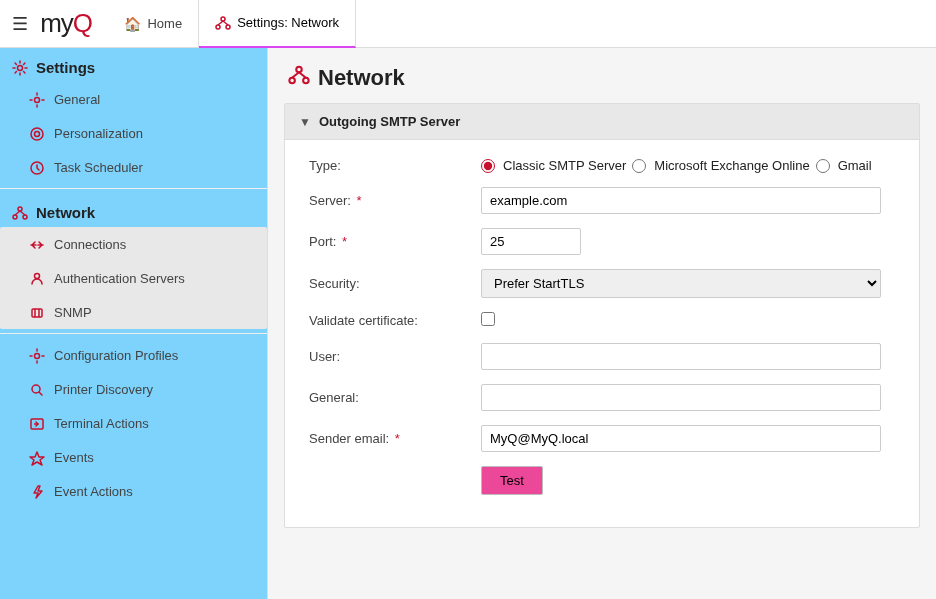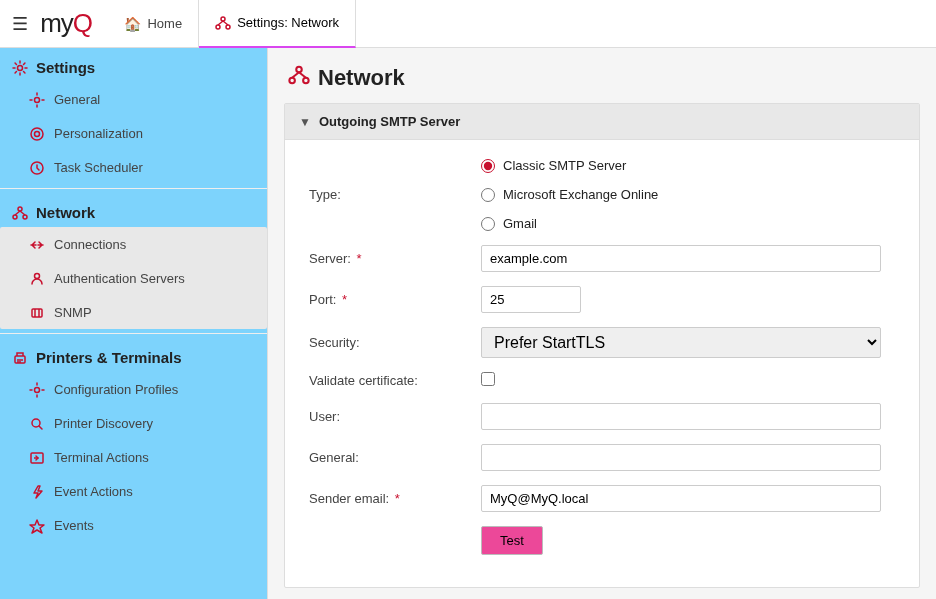--- a/index.html
+++ b/index.html
@@ -36,25 +36,25 @@
     .panel { background: #fff; border: 1px solid #ddd; margin: 0 16px 16px 16px; border-radius: 2px; }
     .panel-header { display: flex; align-items: center; gap: 8px; padding: 10px 14px; background: #e8e8e8; border-bottom: 1px solid #ddd; font-weight: 600; font-size: 13px; cursor: pointer; }
     .panel-header .chevron { color: #555; font-size: 12px; }
     .panel-body { padding: 18px 24px; }
 
     
     .form-row { display: flex; align-items: center; margin-bottom: 14px; }
     .form-label { text-align: left; width: 160px; margin-right: 12px; color: #444; font-size: 13px; flex-shrink: 0; }
     .form-label .required { color: #c8102e; margin-left: 2px; }
     .form-control { flex: 1; max-width: 400px; }
-    .radio-group { display: flex; flex-direction: column; gap: 14px; }
+    .radio-group { display: flex; flex-direction: row; gap: 6px; }
     .radio-item { display: flex; align-items: center; gap: 8px; cursor: pointer; }
     .radio-item input[type="radio"] { accent-color: #c8102e; width: 14px; height: 14px; }
     input[type="text"], input[type="password"] { width: 100%; padding: 5px 8px; border: 1px solid #ccc; border-radius: 2px; font-size: 13px; }
-    select { width: 100%; padding: 5px 8px; border: 1px solid #ccc; border-radius: 2px; font-size: 16px; appearance: auto; }
+    select { width: 100%; padding: 5px 8px; border: 1px solid #ccc; border-radius: 2px; font-size: 13px; appearance: auto; }
     input[type="checkbox"] { width: 14px; height: 14px; accent-color: #c8102e; }
     .btn-test { padding: 6px 18px; background: #ec4899; border: 1px solid #bbb; border-radius: 2px; cursor: pointer; font-size: 13px; }
 
     
     .svg-icon { display: inline-block; width: 16px; height: 16px; vertical-align: middle; }
   </style>
 </head>
 <body>
 
 <div class="topbar">
@@ -162,31 +162,20 @@
             <line x1="6" y1="4" x2="6" y2="12"></line>
             <line x1="10" y1="4" x2="10" y2="12"></line>
           </svg>
         </span>
         <span>SNMP</span>
       </div>
     </div>
 
     <div class="sidebar-divider"></div>
 
-    <div class="sidebar-section-header">
-      <span class="section-icon">
-        <svg class="svg-icon" viewBox="0 0 16 16" fill="none" stroke="#c8102e" stroke-width="1.5">
-          <rect x="3" y="6" width="10" height="7" rx="1"></rect>
-          <path d="M5 6V3h6v3"></path>
-          <line x1="5" y1="10" x2="11" y2="10"></line>
-          <line x1="5" y1="12" x2="9" y2="12"></line>
-        </svg>
-      </span>
-      <span>Printers &amp; Terminals</span>
-    </div>
 
     <div class="sidebar-group">
       <div class="sidebar-item">
         <span class="item-icon">
           <svg class="svg-icon" viewBox="0 0 16 16" fill="none" stroke="#c8102e" stroke-width="1.5">
             <circle cx="8" cy="8" r="2.5"></circle>
             <path d="M8 1v2M8 13v2M1 8h2M13 8h2" stroke-linecap="round"></path>
           </svg>
         </span>
         <span>Configuration Profiles</span>
@@ -207,32 +196,32 @@
             <line x1="5" y1="8" x2="8" y2="8"></line>
             <line x1="7" y1="6" x2="9" y2="8" stroke-linecap="round"></line>
             <line x1="7" y1="10" x2="9" y2="8" stroke-linecap="round"></line>
           </svg>
         </span>
         <span>Terminal Actions</span>
       </div>
       <div class="sidebar-item">
         <span class="item-icon">
           <svg class="svg-icon" viewBox="0 0 16 16" fill="none" stroke="#c8102e" stroke-width="1.5">
+            <polygon points="8,2 10,7 15,7 11,10 13,15 8,12 3,15 5,10 1,7 6,7" stroke-linejoin="round"></polygon>
+          </svg>
+        </span>
+        <span>Events</span>
+      </div>
+      <div class="sidebar-item">
+        <span class="item-icon">
+          <svg class="svg-icon" viewBox="0 0 16 16" fill="none" stroke="#c8102e" stroke-width="1.5">
             <path d="M9 2L5 9h4l-2 5 6-7H9L11 2z" stroke-linejoin="round"></path>
           </svg>
         </span>
         <span>Event Actions</span>
-      </div>
-      <div class="sidebar-item">
-        <span class="item-icon">
-          <svg class="svg-icon" viewBox="0 0 16 16" fill="none" stroke="#c8102e" stroke-width="1.5">
-            <polygon points="8,2 10,7 15,7 11,10 13,15 8,12 3,15 5,10 1,7 6,7" stroke-linejoin="round"></polygon>
-          </svg>
-        </span>
-        <span>Events</span>
       </div>
     </div>
 
   </div>
 
   <div class="content">
     <div class="content-header">
       <span class="content-header-icon">
         <svg width="22" height="22" viewBox="0 0 16 16" fill="none" stroke="#c8102e" stroke-width="1.5">
           <circle cx="8" cy="4" r="2"></circle>

